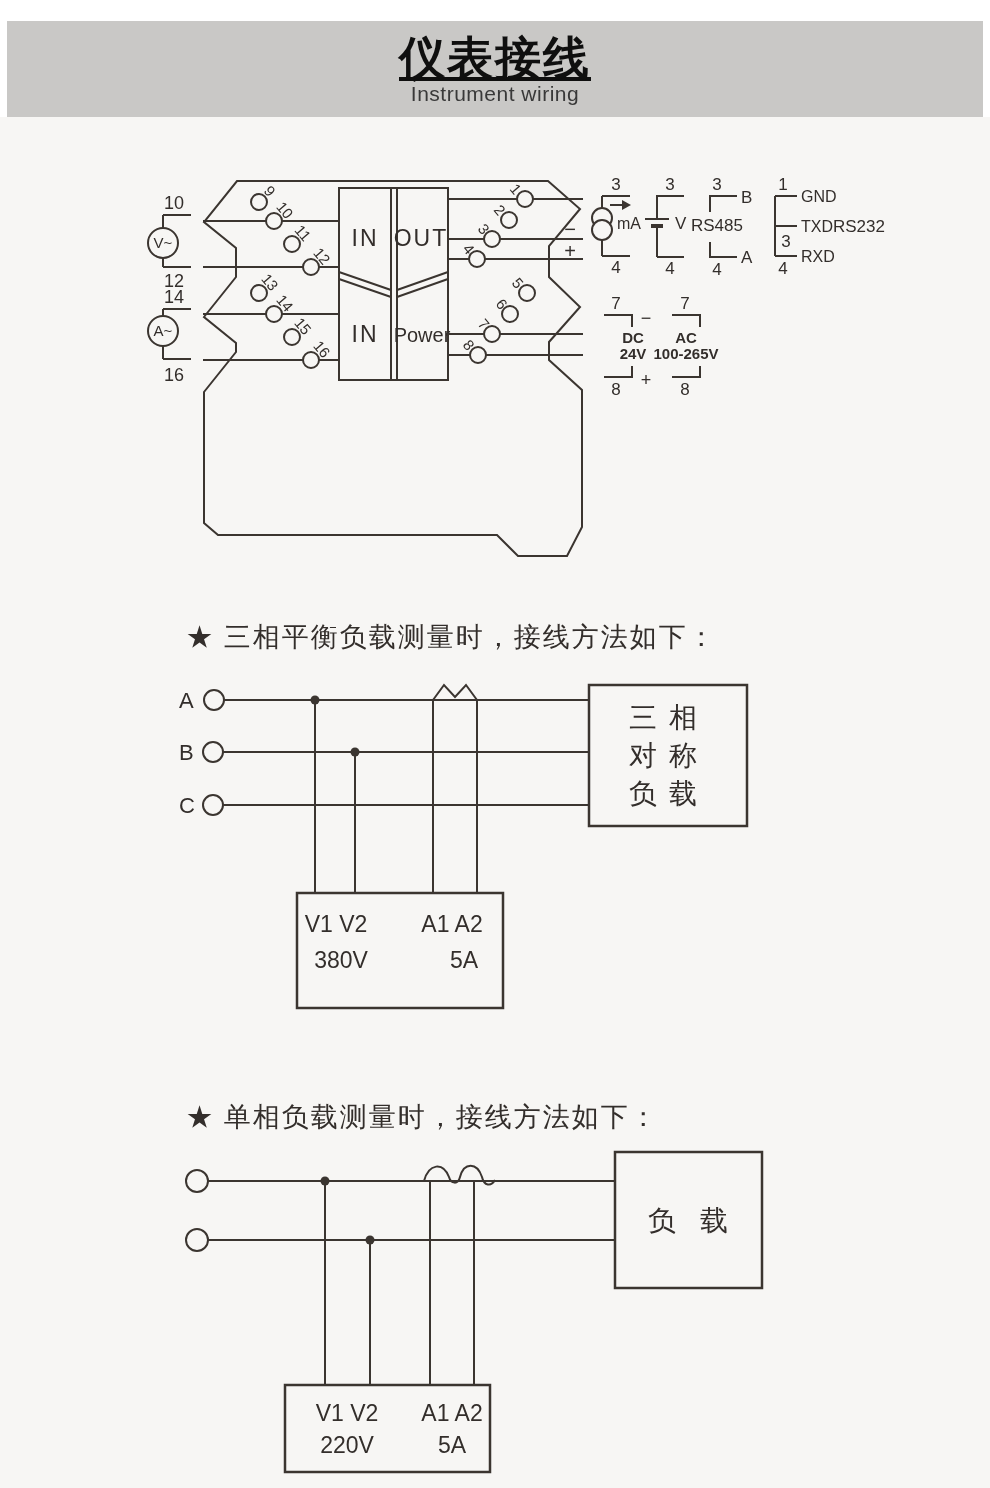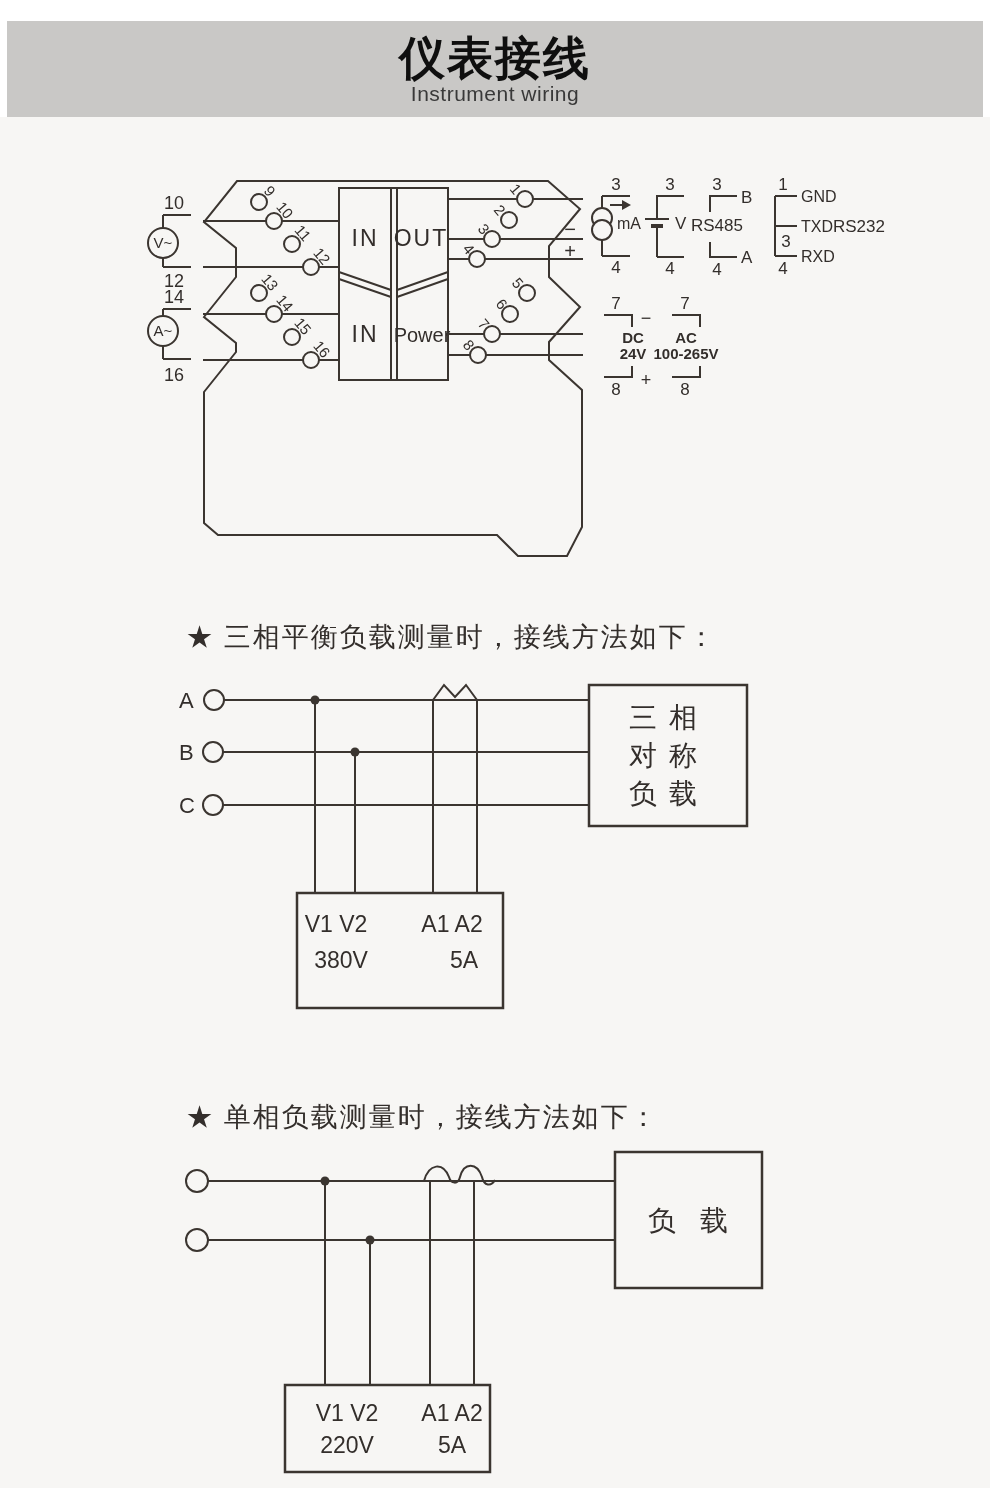--- a/index.html
+++ b/index.html
@@ -8,21 +8,21 @@
     font-family:"Liberation Sans","DejaVu Sans",sans-serif;
     overflow:hidden;
   }
   .banner{
     position:absolute;top:21px;left:7px;right:7px;height:96px;
     background:#c9c8c6;display:flex;flex-direction:column;
     align-items:center;justify-content:center;
   }
   .banner h1{
     margin:0;font-size:46px;font-weight:bold;color:#0f0f0f;
-    letter-spacing:2px;line-height:1.05;
+    letter-spacing:2px;line-height:1.05;text-decoration:underline;
   }
   .banner .sub{
     font-size:21px;color:#393939;letter-spacing:0.5px;line-height:1;
     margin-top:1px;
   }
   .stage{
     position:absolute;top:117px;left:0;right:0;bottom:0;background:#f7f6f4;
   }
   svg{position:absolute;top:0;left:0;}
   svg text{fill:#332e2b;}

